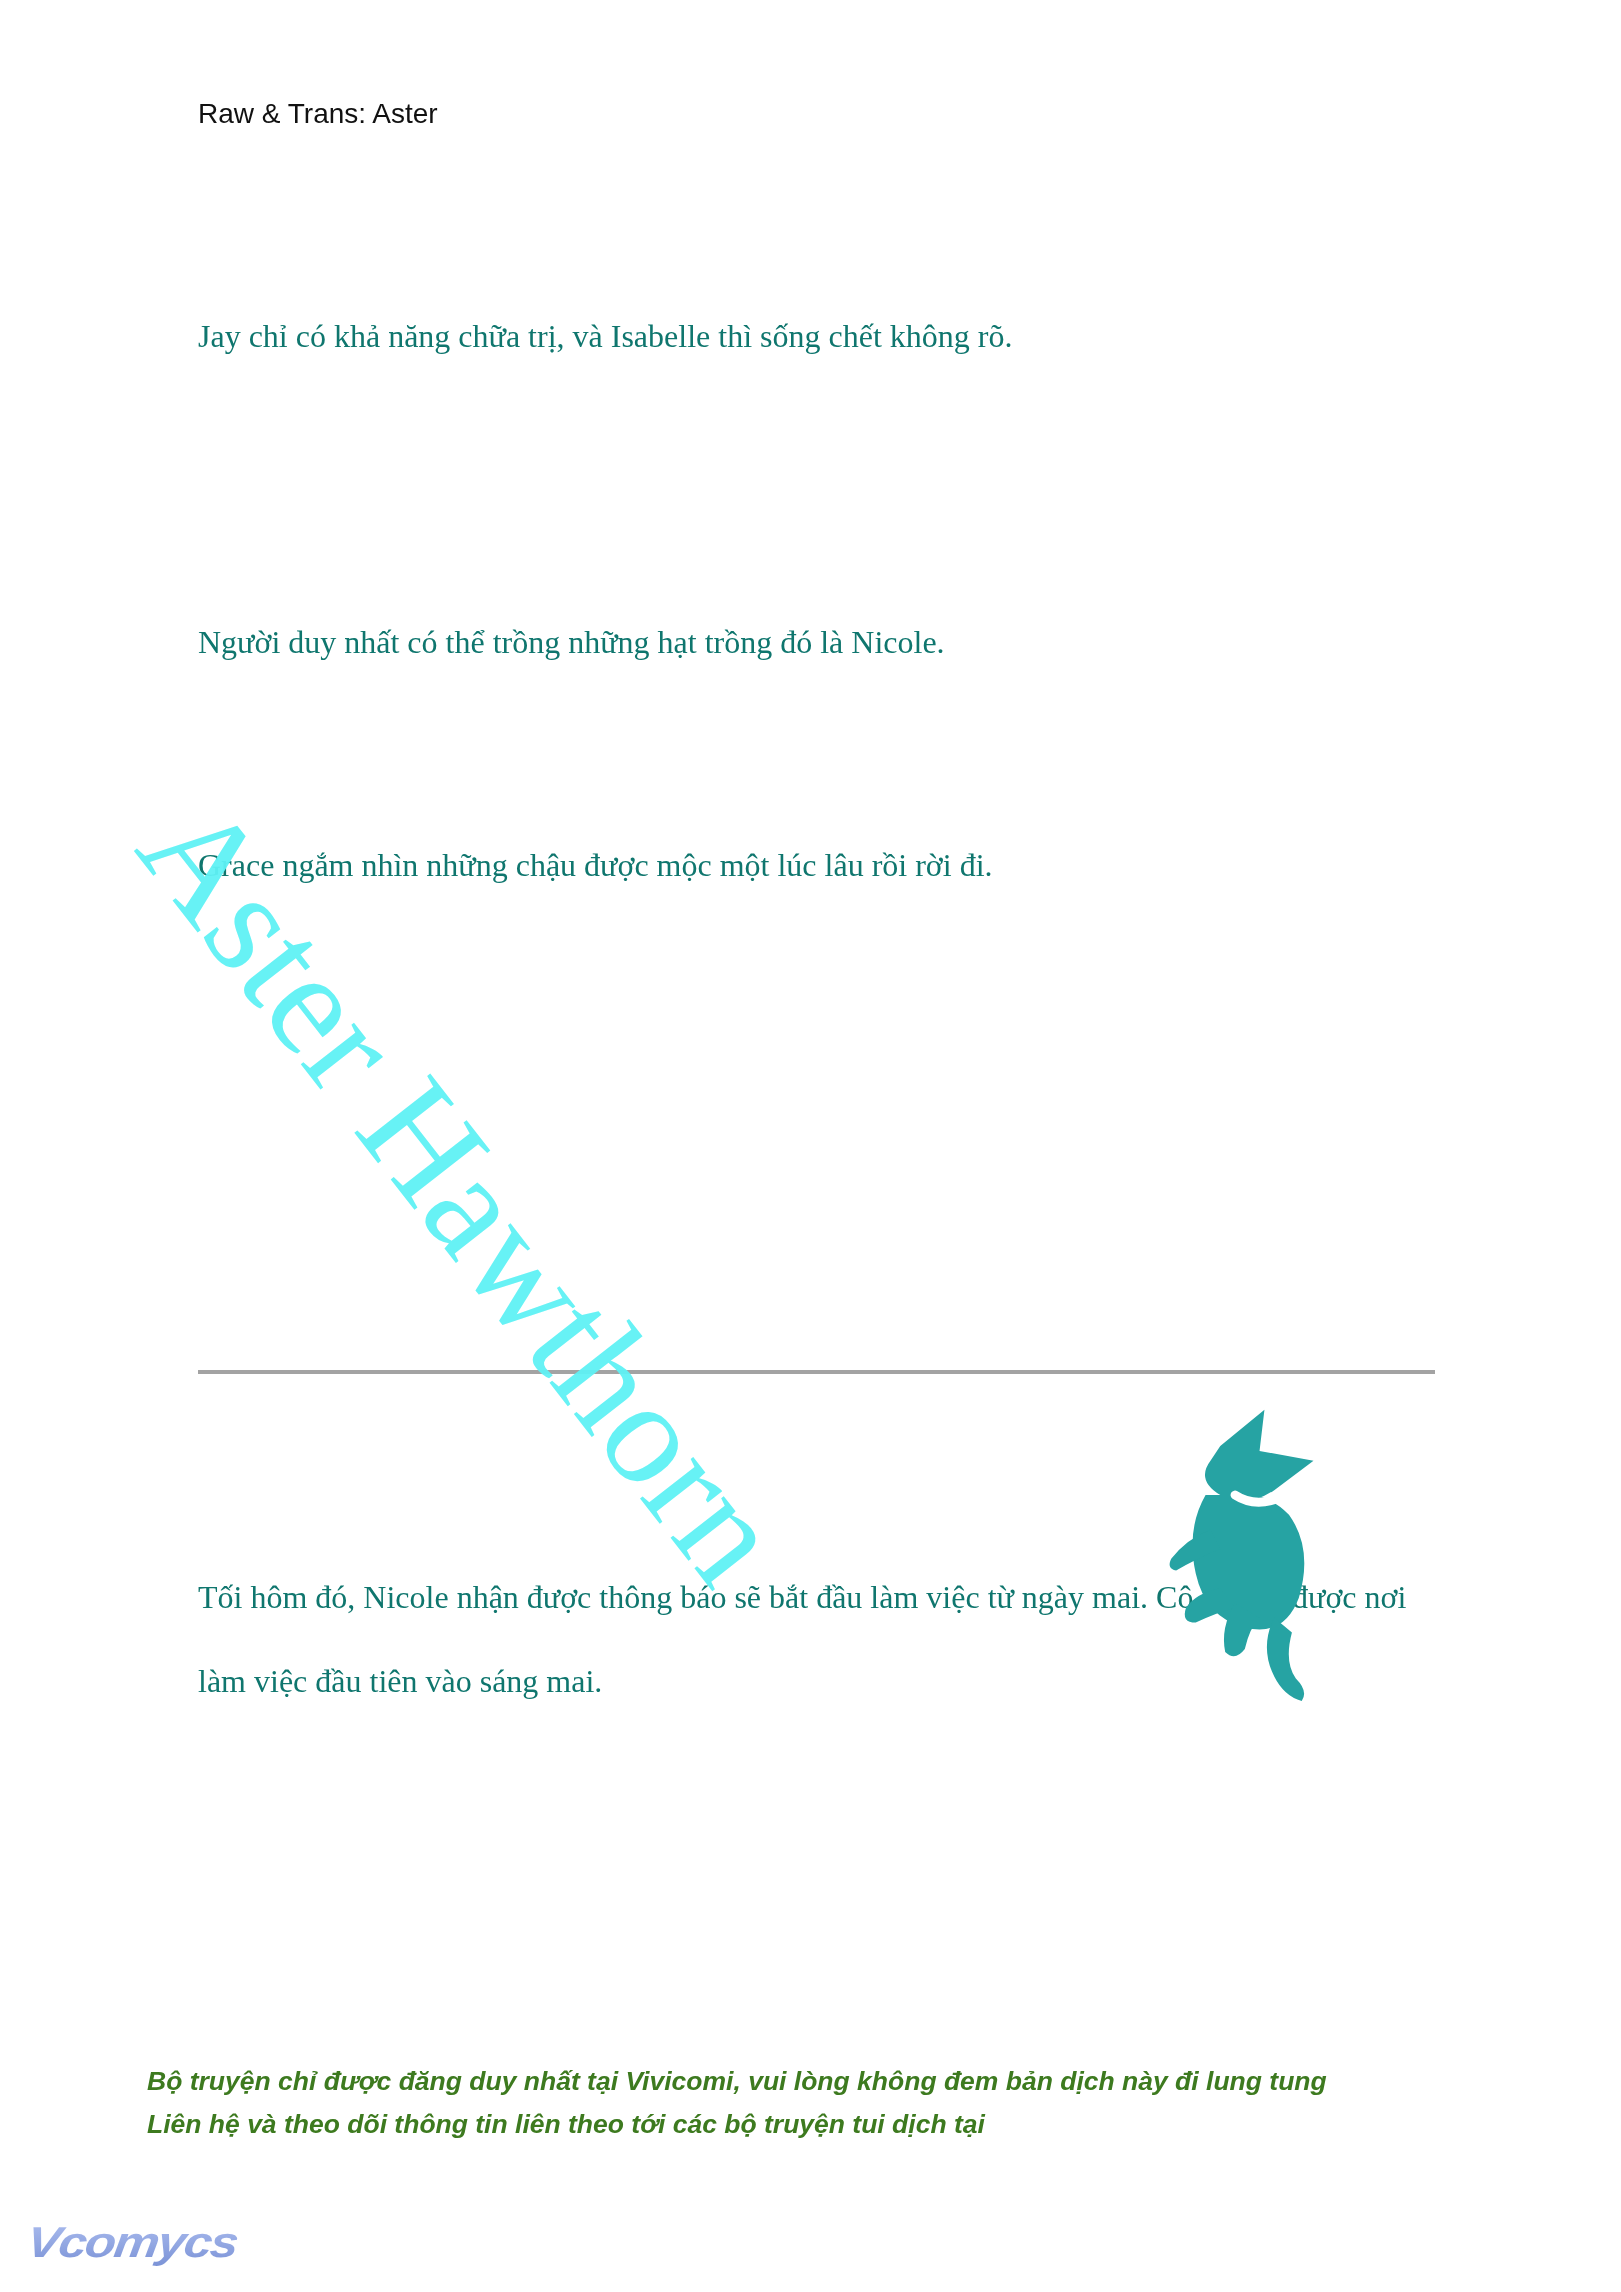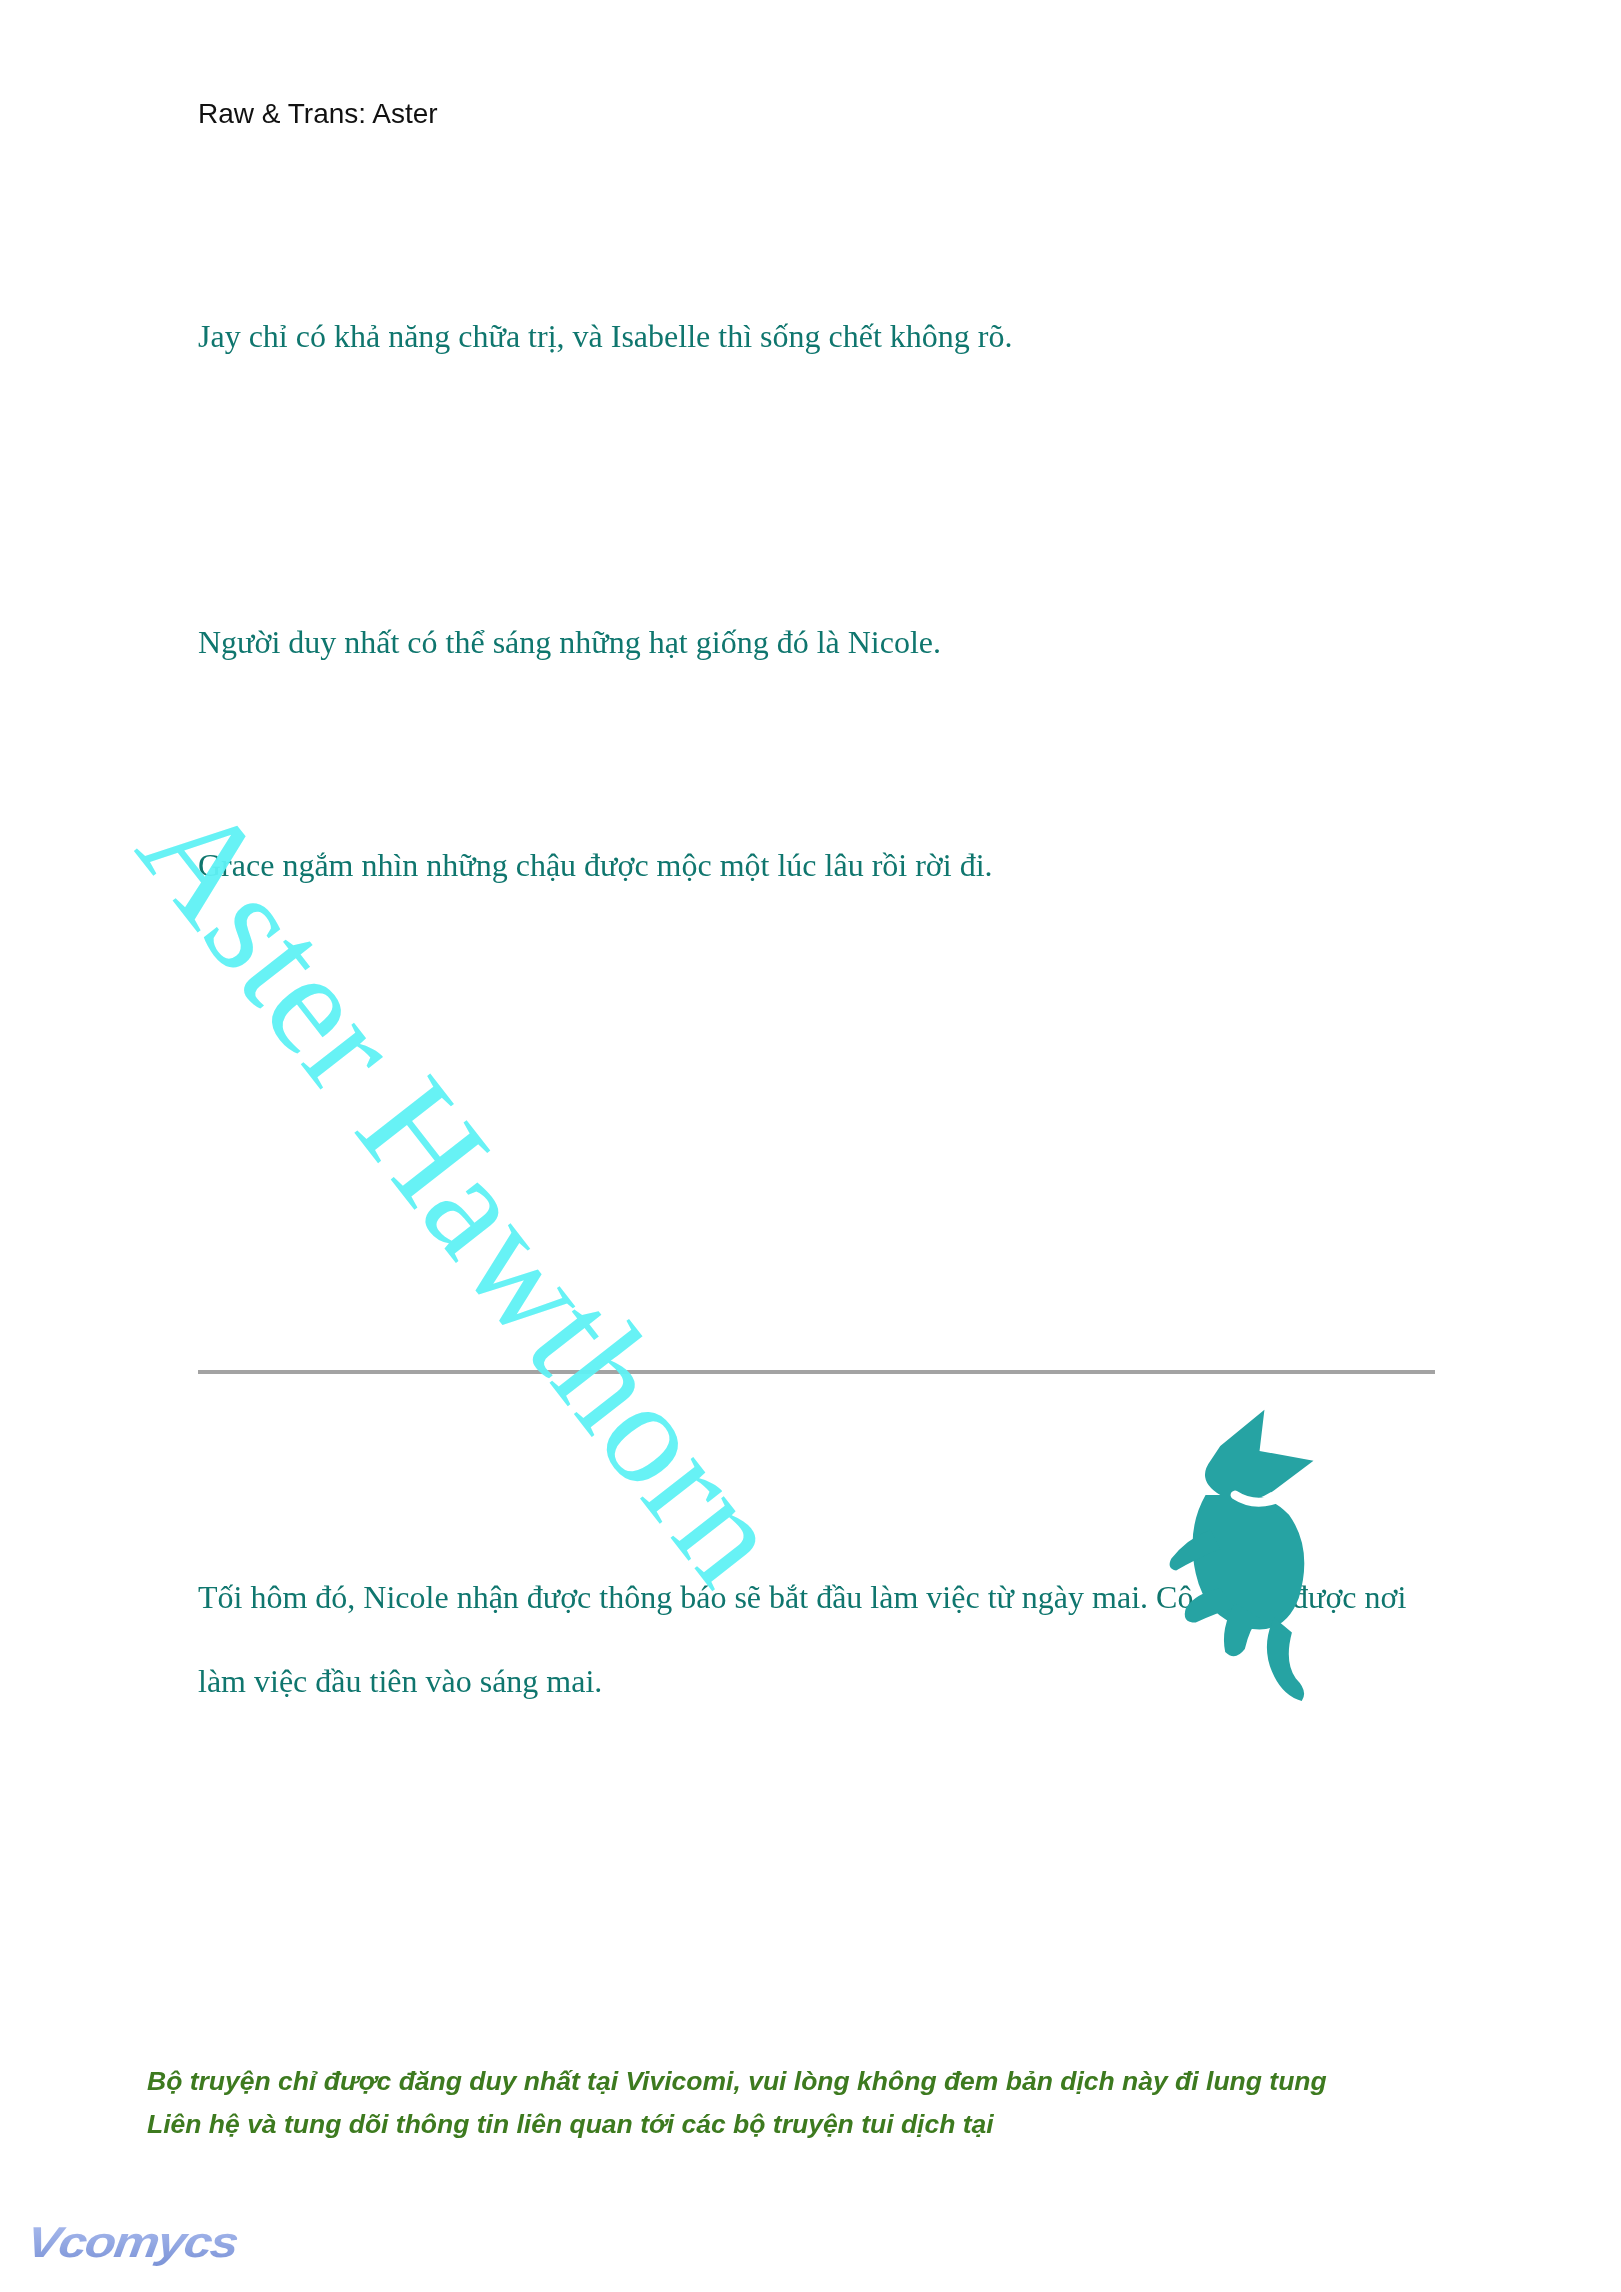--- a/index.html
+++ b/index.html
@@ -42,21 +42,21 @@
     }
   </style>
 </head>
 <body>
 
 <div class="page">
 
   <div class="header">Raw &amp; Trans: Aster</div>
 
   <p class="para" style="top:294px;">Jay chỉ có khả năng chữa trị, và Isabelle thì sống chết không rõ.</p>
-  <p class="para" style="top:600px;">Người duy nhất có thể sáng những hạt giống đó là Nicole.</p>
+  <p class="para" style="top:600px;">Người duy nhất có thể trồng những hạt trồng đó là Nicole.</p>
   <p class="para" style="top:823px;">Grace ngắm nhìn những chậu được mộc một lúc lâu rồi rời đi.</p>
 
   <div class="divider"></div>
 
   <p class="para" style="top:1555px;">Tối hôm đó, Nicole nhận được thông báo sẽ bắt đầu làm việc từ ngày mai. Cô sẽ biết được nơi làm việc đầu tiên vào sáng mai.</p>
 
   <div class="watermark">Aster Hawthorn</div>
 
   <svg class="cat" viewBox="0 0 220 320">
     <g fill="#26a3a3">
@@ -70,17 +70,17 @@
       <path d="M95 200 Q70 205 60 220 Q55 235 70 235 Q90 225 110 220 Z"></path>
 
       <path d="M110 215 Q95 240 100 265 Q110 275 120 262 Q125 240 135 230 Z"></path>
 
       <path d="M150 230 Q135 260 150 290 Q160 310 178 315 Q185 305 172 292 Q160 275 168 245 Z"></path>
     </g>
     <path d="M110 105 Q130 118 155 108" stroke="#ffffff" stroke-width="9" fill="none" stroke-linecap="round"></path>
   </svg>
 
   <div class="footer" style="top:2060px;">Bộ truyện chỉ được đăng duy nhất tại Vivicomi, vui lòng không đem bản dịch này đi lung tung</div>
-  <div class="footer" style="top:2103px;">Liên hệ và tung dõi thông tin liên quan tới các bộ truyện tui dịch tại</div>
+  <div class="footer" style="top:2103px;">Liên hệ và theo dõi thông tin liên theo tới các bộ truyện tui dịch tại</div>
 
   <div class="logo">Vcomycs</div>
 </div>
 
 
 </body></html>

